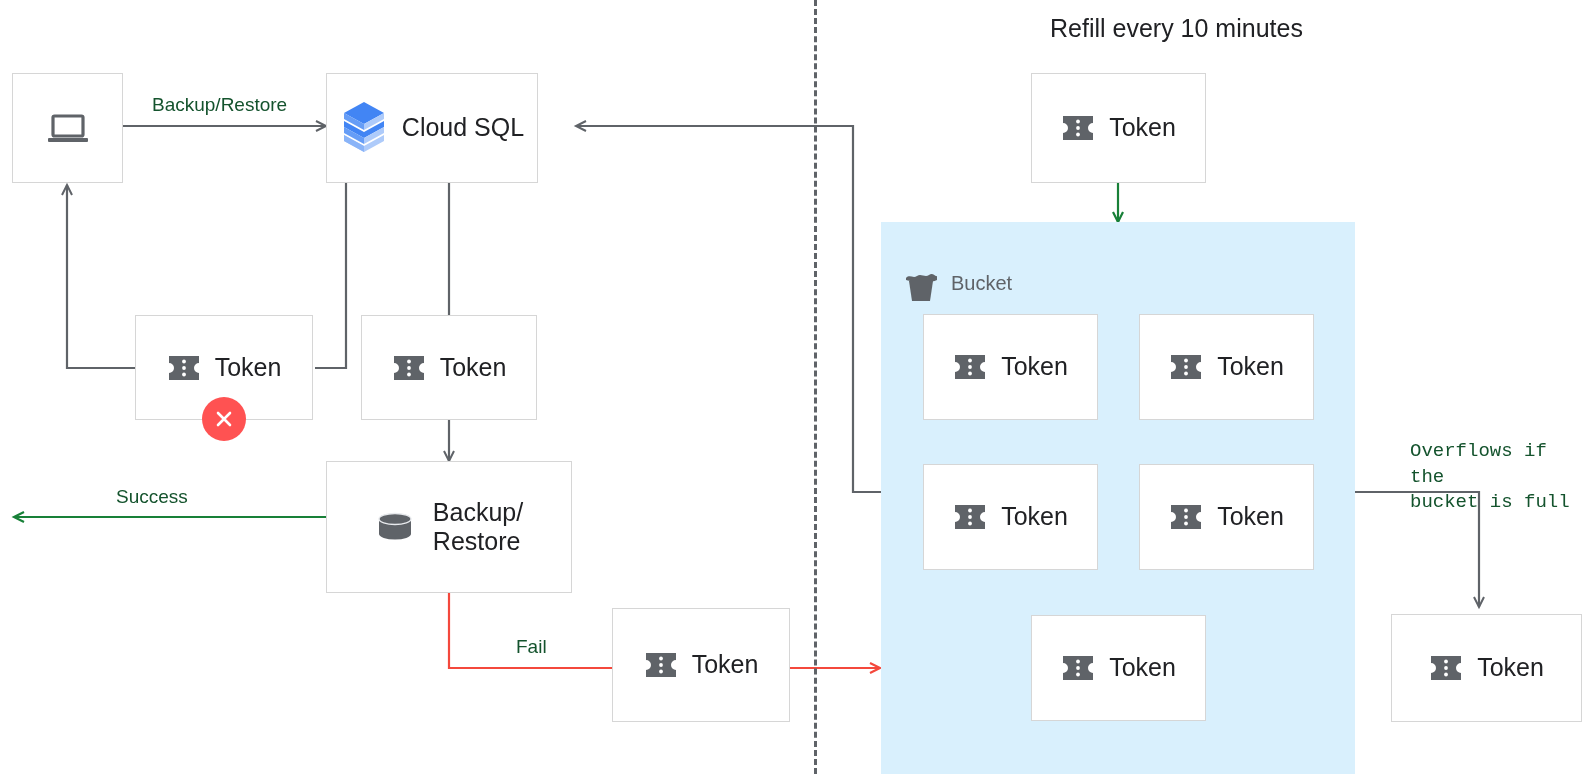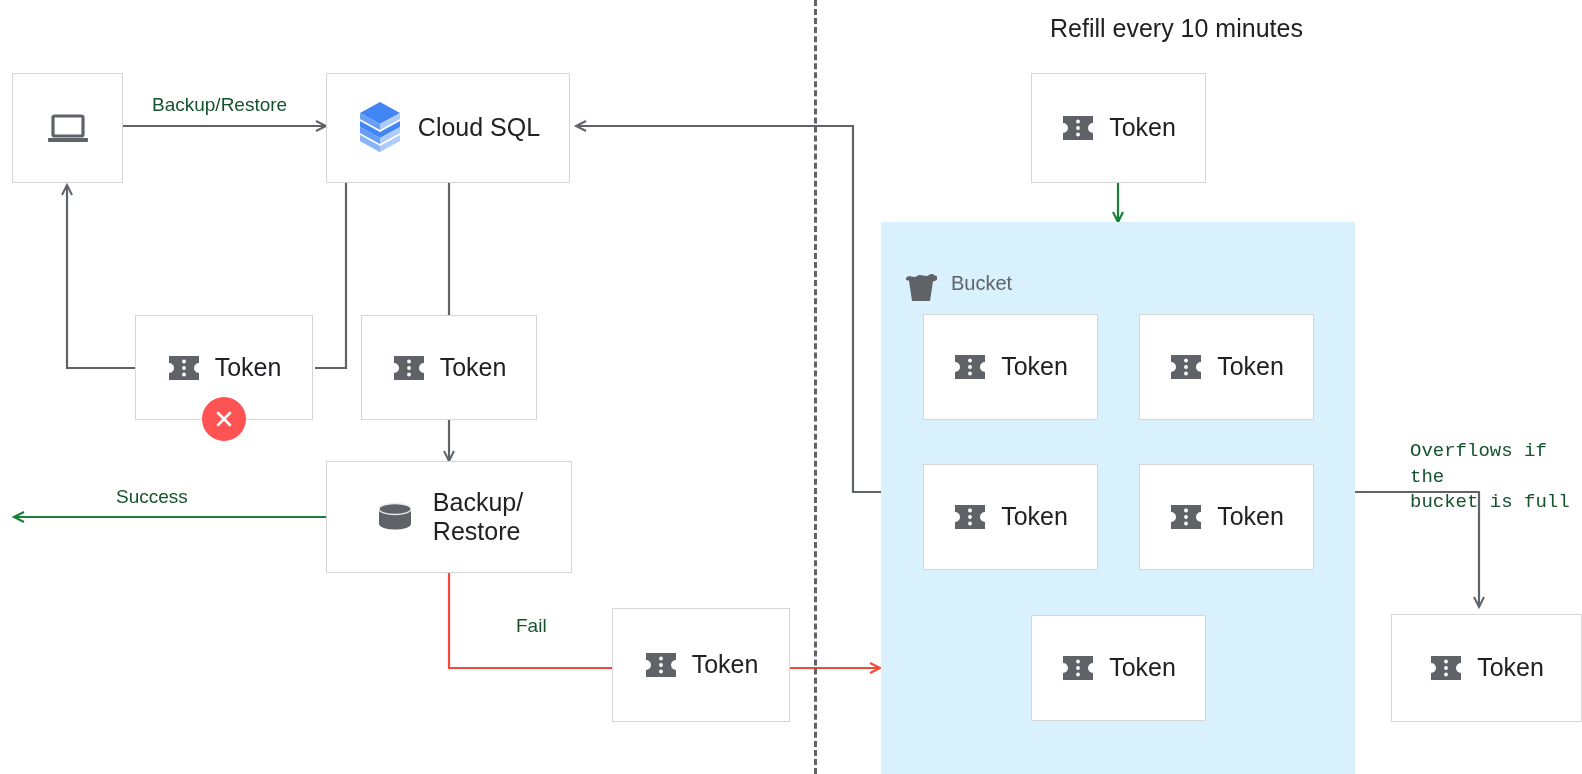--- a/index.html
+++ b/index.html
@@ -210,21 +210,21 @@
 
   <div class="node" style="left:12px;top:73px;width:111px;height:110px;">
     <span>
       <svg width="46" height="40" viewBox="0 0 46 40">
         <rect x="8" y="8" width="30" height="20" rx="1.5" fill="none" stroke="#5f6368" stroke-width="3.2"></rect>
         <rect x="3" y="30" width="40" height="4" rx="1" fill="#5f6368"></rect>
       </svg>
     </span>
   </div>
 
-  <div class="node" style="left:326px;top:73px;width:244px;height:110px;">
+  <div class="node" style="left:326px;top:73px;width:212px;height:110px;">
     <span>
       <svg width="48" height="56" viewBox="0 0 48 56">
         <polygon points="24,2 44,13 24,24 4,13" fill="#4285f4"></polygon>
         <polygon points="4,13 24,24 24,30 4,19" fill="#669df6"></polygon>
         <polygon points="44,13 24,24 24,30 44,19" fill="#aecbfa"></polygon>
         <polygon points="4,21 24,32 44,21 44,27 24,38 4,27" fill="#4285f4"></polygon>
         <polygon points="4,27 24,38 24,44 4,33" fill="#669df6"></polygon>
         <polygon points="44,27 24,38 24,44 44,33" fill="#aecbfa"></polygon>
         <polygon points="4,35 24,46 44,35 44,41 24,52 4,41" fill="#aecbfa"></polygon>
         <polygon points="4,35 24,46 24,52 4,41" fill="#8ab4f8"></polygon>
@@ -256,21 +256,21 @@
       <svg width="34" height="30" viewBox="0 0 34 30">
         <path d="M2,3 h30 v7 a5,5 0 0 0 0,10 v7 h-30 v-7 a5,5 0 0 0 0,-10 z" fill="#5f6368"></path>
         <circle cx="17" cy="8.5" r="1.9" fill="#ffffff"></circle>
         <circle cx="17" cy="15" r="1.9" fill="#ffffff"></circle>
         <circle cx="17" cy="21.5" r="1.9" fill="#ffffff"></circle>
       </svg>
     </span>
     <span class="label">Token</span>
   </div>
 
-  <div class="node" style="left:326px;top:461px;width:246px;height:112px;gap:18px;">
+  <div class="node" style="left:326px;top:461px;width:246px;height:132px;gap:18px;">
     <span>
       <svg width="40" height="34" viewBox="0 0 40 34">
         <ellipse cx="20" cy="9" rx="16" ry="5.5" fill="#5f6368"></ellipse>
         <path d="M4,9 L4,24 A16,5.5 0 0 0 36,24 L36,9 Z" fill="#5f6368"></path>
         <ellipse cx="20" cy="9" rx="16" ry="5.5" fill="none" stroke="#e8eaed" stroke-width="1.4"></ellipse>
       </svg>
     </span>
     <span class="label">Backup/
 Restore</span>
   </div>
@@ -308,18 +308,18 @@
         <circle cx="17" cy="21.5" r="1.9" fill="#ffffff"></circle>
       </svg>
     </span>
     <span class="label">Token</span>
   </div>
 
   <div class="edge-label" style="left:152px;top:92px;">Backup/Restore</div>
 
   <div class="edge-label" style="left:116px;top:484px;">Success</div>
 
-  <div class="edge-label" style="left:516px;top:613px;">Fail</div>
+  <div class="edge-label" style="left:516px;top:634px;">Fail</div>
 
   <div class="edge-label" style="left:1410px;top:439px;font-family:Liberation Mono, monospace;">Overflows if the
 bucket is full</div>
 
 </div>
 
 </body></html>

